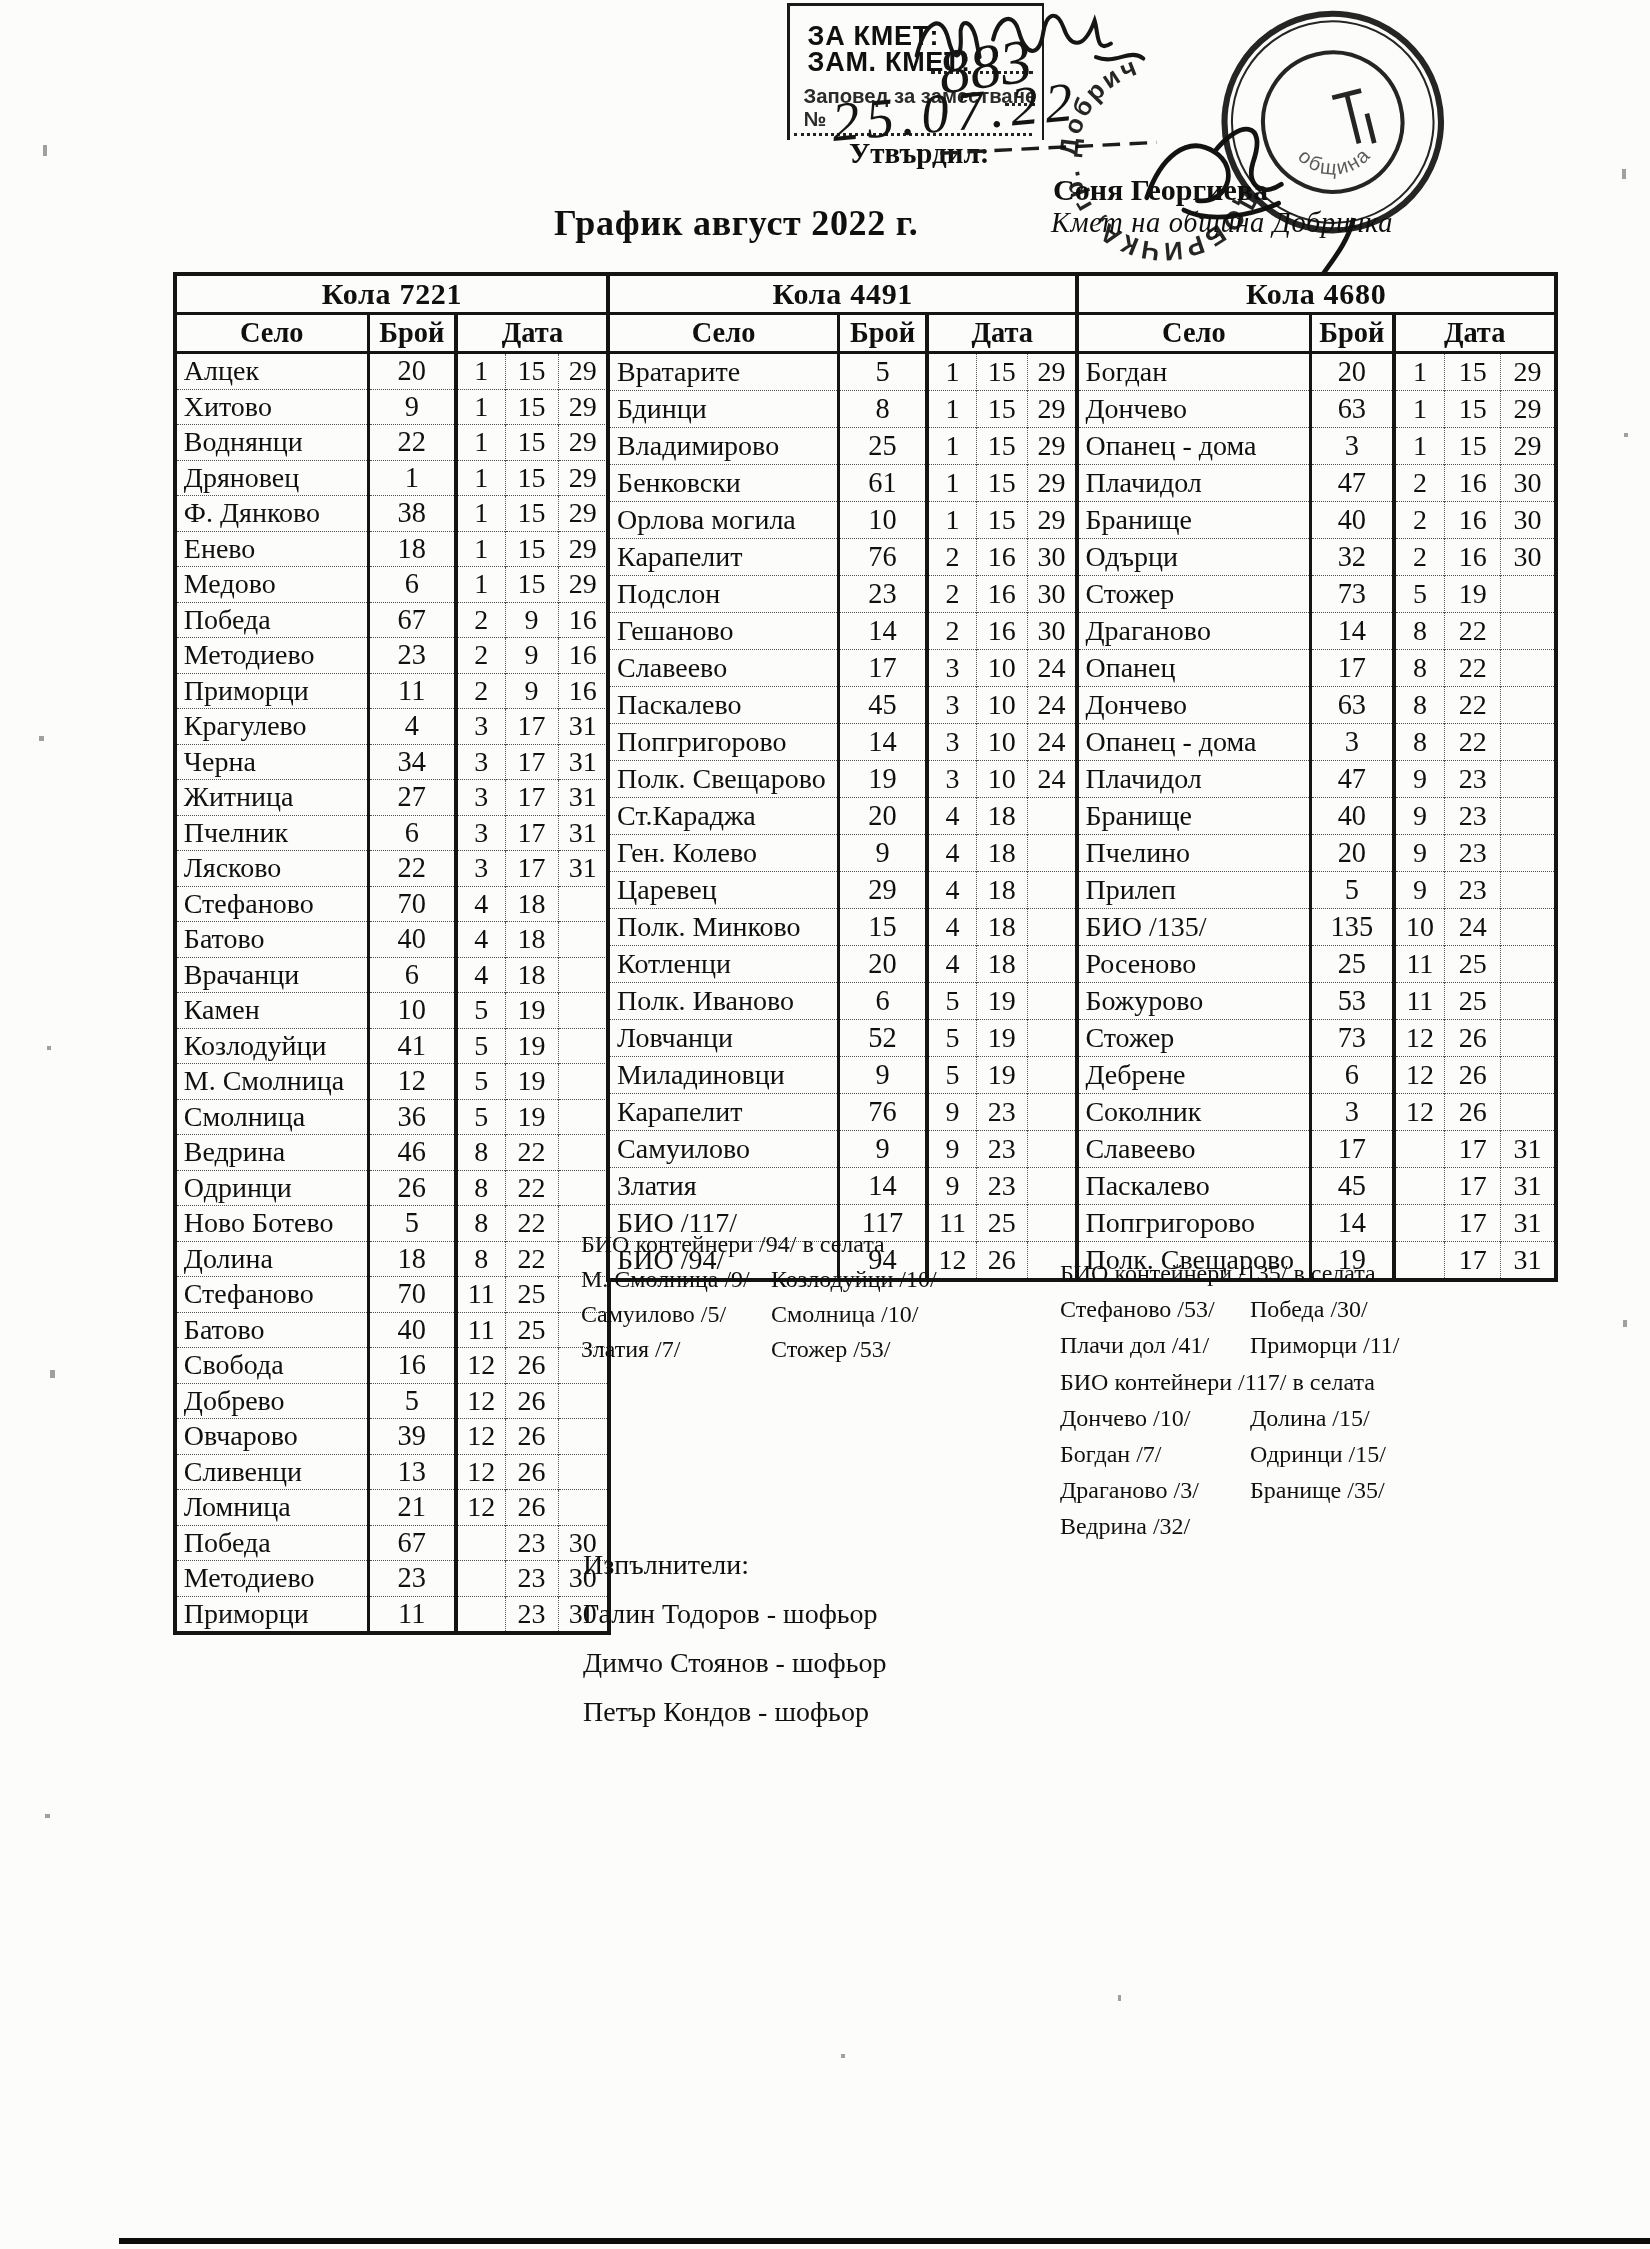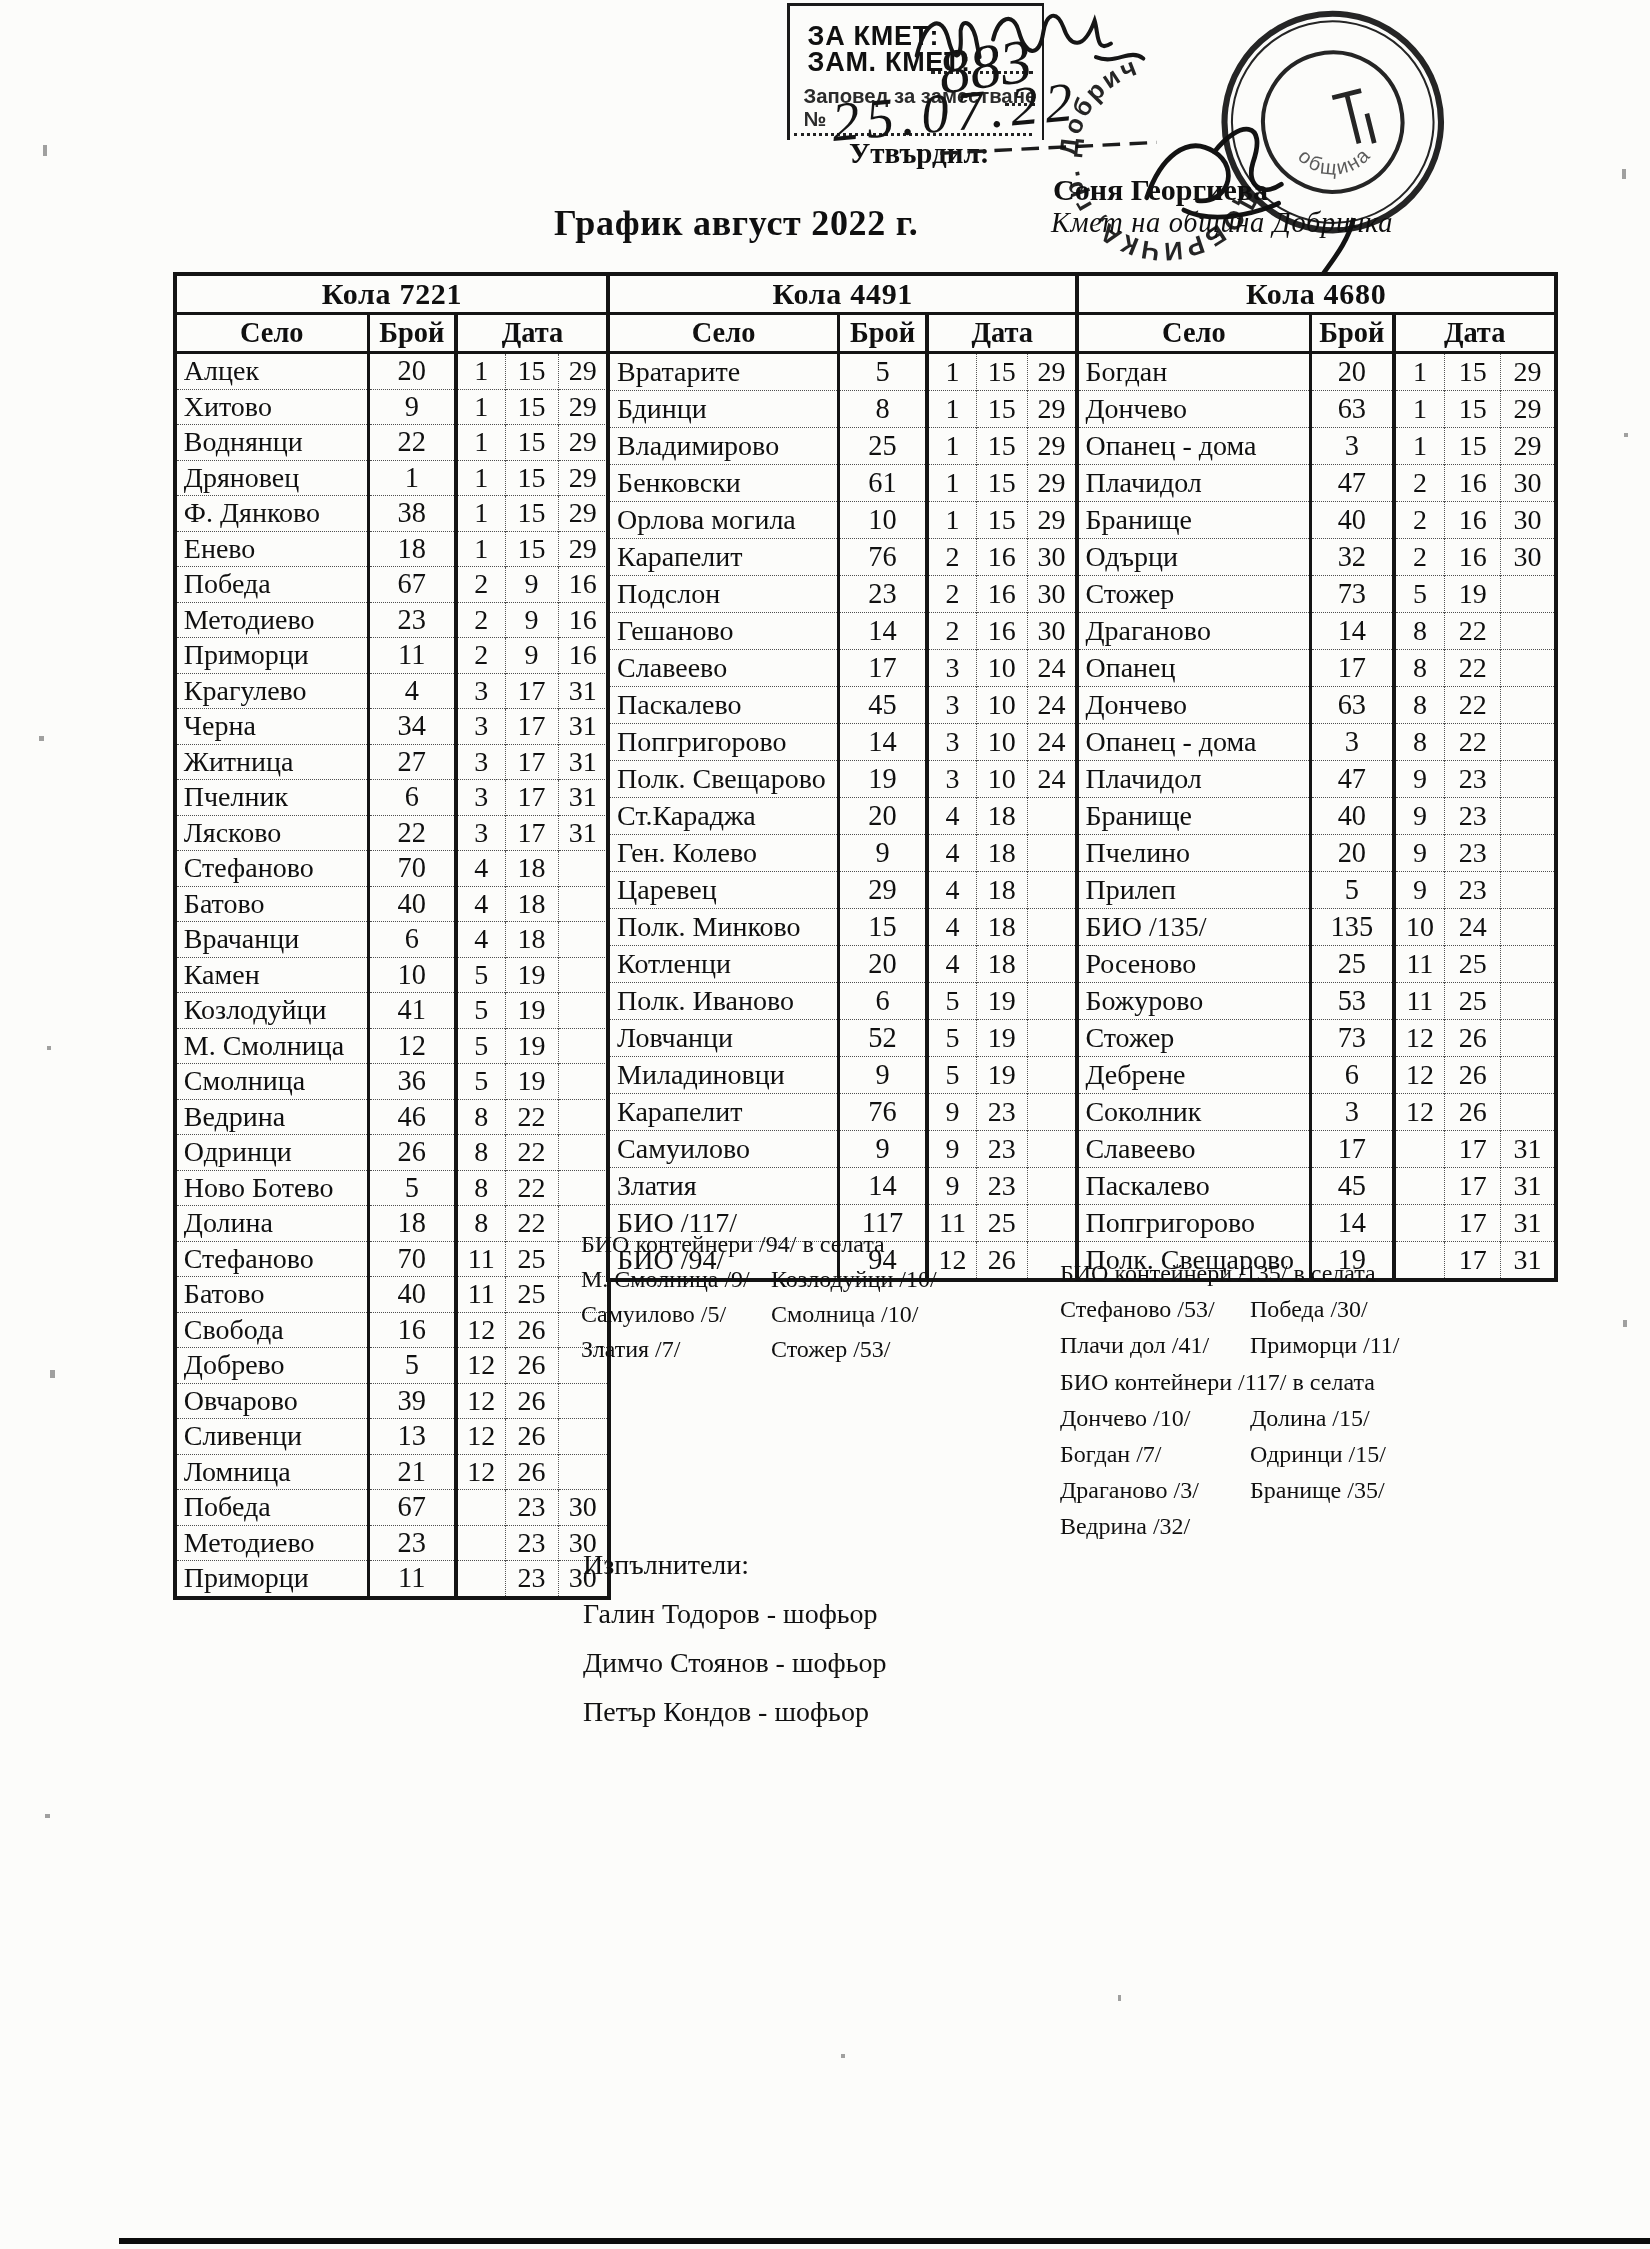--- a/index.html
+++ b/index.html
@@ -181,20 +181,27 @@
           <tr>
             <td class="name">Ф. Дянково</td>
             <td class="cnt">38</td>
             <td class="d1">1</td>
             <td class="d2">15</td>
             <td class="d3">29</td>
           </tr>
           <tr>
             <td class="name">Енево</td>
             <td class="cnt">18</td>
+            <td class="d1">1</td>
+            <td class="d2">15</td>
+            <td class="d3">29</td>
+          </tr>
+          <tr>
+            <td class="name">Медово</td>
+            <td class="cnt">6</td>
             <td class="d1">1</td>
             <td class="d2">15</td>
             <td class="d3">29</td>
           </tr>
           <tr>
             <td class="name">Победа</td>
             <td class="cnt">67</td>
             <td class="d1">2</td>
             <td class="d2">9</td>
             <td class="d3">16</td>

